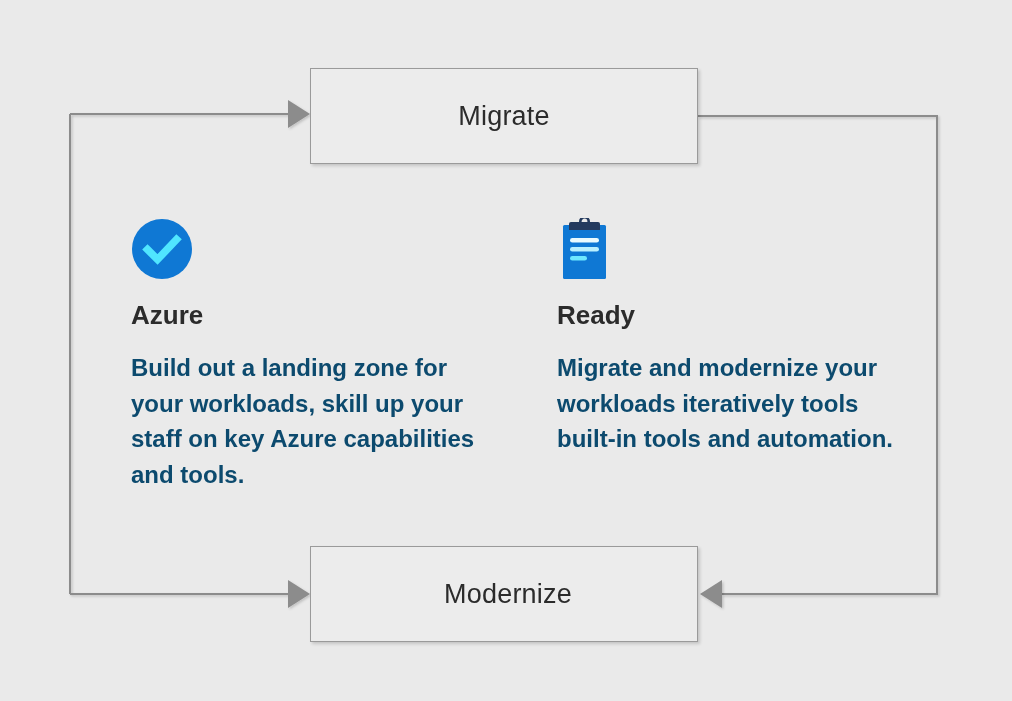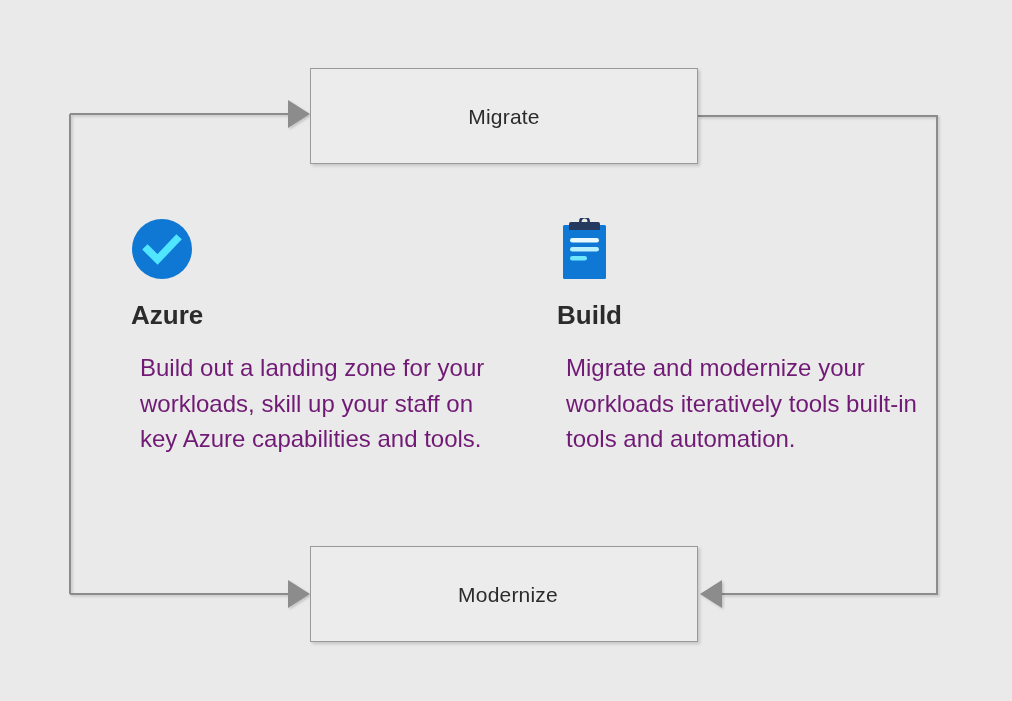--- a/index.html
+++ b/index.html
@@ -33,21 +33,21 @@
     position: absolute;
     box-sizing: border-box;
     background: #ececec;
     border: 1px solid #9a9a9a;
     box-shadow: 2px 2px 3px rgba(0,0,0,0.16);
     display: flex;
     align-items: center;
     justify-content: center;
   }
   .phase-box .phase-label {
-    font-size: 21px;
+    font-size: 27px;
     font-weight: 400;
     color: #2b2b2b;
     letter-spacing: 0.2px;
     line-height: 1;
   }
   #box-migrate {
     left: 310px;
     top: 68px;
     width: 388px;
     height: 96px;
@@ -73,25 +73,24 @@
   }
   .col-heading {
     font-size: 26px;
     font-weight: 600;
     color: #2b2b2b;
     line-height: 1;
     margin-bottom: 22px;
   }
   .col-body {
     font-size: 24px;
-    font-weight: 400;
-    color: #701a75;
+    font-weight: 700;
+    color: #0c4a6e;
     line-height: 1.48;
     width: 348px;
-    margin-left: 9px;
   }
   #column-adopt .col-body { width: 352px; }
 </style>
 </head>
 <body>
 
 <div id="diagram-root">
 
   <svg id="connectors" viewBox="0 0 1012 701" width="1012" height="701" aria-hidden="true">
     <defs>
@@ -144,21 +143,21 @@
         <path d="M14 4 h27 a2 2 0 0 1 2 2 v6 h-31 v-6 a2 2 0 0 1 2 -2 z" fill="#243a5e"></path>
 
         <circle cx="27.5" cy="3.5" r="4.2" fill="none" stroke="#243a5e" stroke-width="2.6"></circle>
 
         <rect x="13" y="20" width="29" height="4.6" rx="2.3" fill="#eafbff"></rect>
         <rect x="13" y="29" width="29" height="4.6" rx="2.3" fill="#b9f0ff"></rect>
         <rect x="13" y="38" width="17" height="4.6" rx="2.3" fill="#6fe8ff"></rect>
       </svg>
     </div>
 
-    <div class="col-heading">Build</div>
+    <div class="col-heading">Ready</div>
 
     <div class="col-body">Migrate and modernize your workloads iteratively tools built-in tools and automation.</div>
   </div>
 
   <div class="phase-box" id="box-modernize">
     <span class="phase-label">Modernize</span>
   </div>
 
 </div>
 

